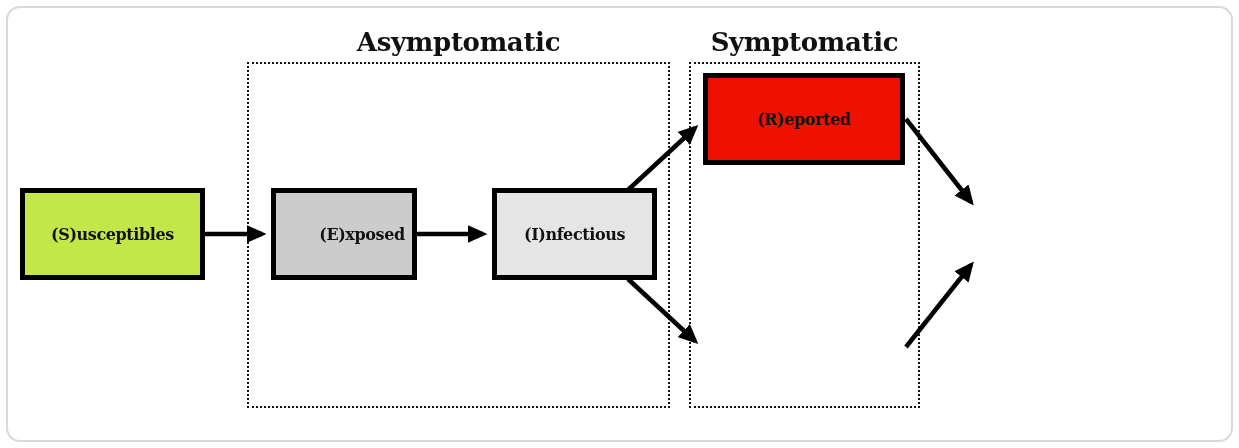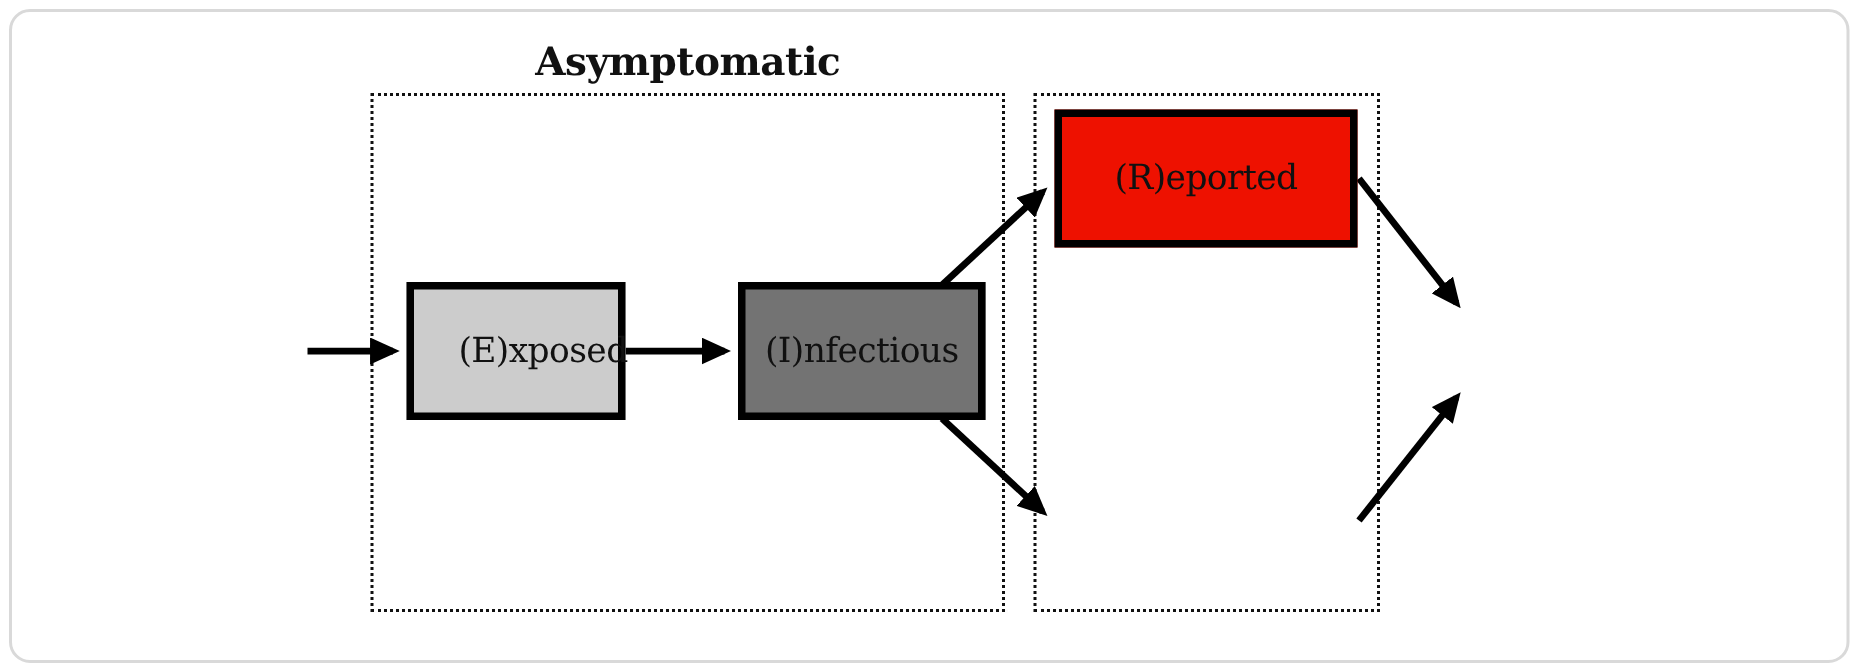--- a/index.html
+++ b/index.html
@@ -49,22 +49,22 @@
   .node {
     position: absolute;
     box-sizing: border-box;
     border: 5px solid #000000;
     display: flex;
     align-items: center;
     justify-content: center;
     text-align: center;
   }
   .node-label {
-    font-weight: normal;
-    font-size: 23px;
+    font-weight: bold;
+    font-size: 16px;
     letter-spacing: -0.4px;
     color: #111111;
     white-space: nowrap;
   }
   .node.s   { left: 20px;  top: 188px; width: 185px; height: 92px; }
   .node.e   { left: 271px; top: 188px; width: 146px; height: 92px; padding-left: 36px; }
   .node.i   { left: 492px; top: 188px; width: 165px; height: 92px; }
   .node.r   { left: 703px; top: 73px;  width: 202px; height: 92px; }
   .node.u   { left: 703px; top: 304px; width: 202px; height: 92px; }
   .node.imm { left: 979px; top: 189px; width: 250px; height: 92px; }
@@ -76,44 +76,48 @@
   }
 </style>
 </head>
 <body>
 
 <div class="stage">
 
   <div class="panel"></div>
 
   <div class="group-label asym">Asymptomatic</div>
+  <div class="group-label symp">Symptomatic</div>
 
   <div class="group-box asym"></div>
   <div class="group-box symp"></div>
 
   <svg class="arrows" viewBox="0 0 1239 448" xmlns="http://www.w3.org/2000/svg">
     <defs>
       <marker id="ah" markerWidth="4.4" markerHeight="4" refX="3.4" refY="2" orient="auto" markerUnits="strokeWidth">
         <path d="M0,0 L4.4,2 L0,4 Z" fill="#000000"></path>
       </marker>
     </defs>
     <line x1="205" y1="234" x2="262" y2="234" stroke="#000" stroke-width="4.5" marker-end="url(#ah)"></line>
     <line x1="417" y1="234" x2="483" y2="234" stroke="#000" stroke-width="4.5" marker-end="url(#ah)"></line>
     <line x1="628" y1="190" x2="695" y2="128" stroke="#000" stroke-width="4.5" marker-end="url(#ah)"></line>
     <line x1="628" y1="279" x2="695" y2="341" stroke="#000" stroke-width="4.5" marker-end="url(#ah)"></line>
     <line x1="906" y1="119" x2="971" y2="202" stroke="#000" stroke-width="4.5" marker-end="url(#ah)"></line>
     <line x1="906" y1="347" x2="971" y2="265" stroke="#000" stroke-width="4.5" marker-end="url(#ah)"></line>
   </svg>
 
+  <div class="node s" style="background-color: rgb(195, 230, 73);">
+    <span class="node-label">(S)usceptibles</span>
+  </div>
 
   <div class="node e" style="background-color: rgb(204, 204, 204);">
     <span class="node-label">(E)xposed</span>
   </div>
 
-  <div class="node i" style="background-color: #737373;">
+  <div class="node i" style="background-color: #e5e5e5;">
     <span class="node-label">(I)nfectious</span>
   </div>
 
   <div class="node r" style="background-color: rgb(238, 17, 0);">
     <span class="node-label">(R)eported</span>
   </div>
 
 
 
 </div>

